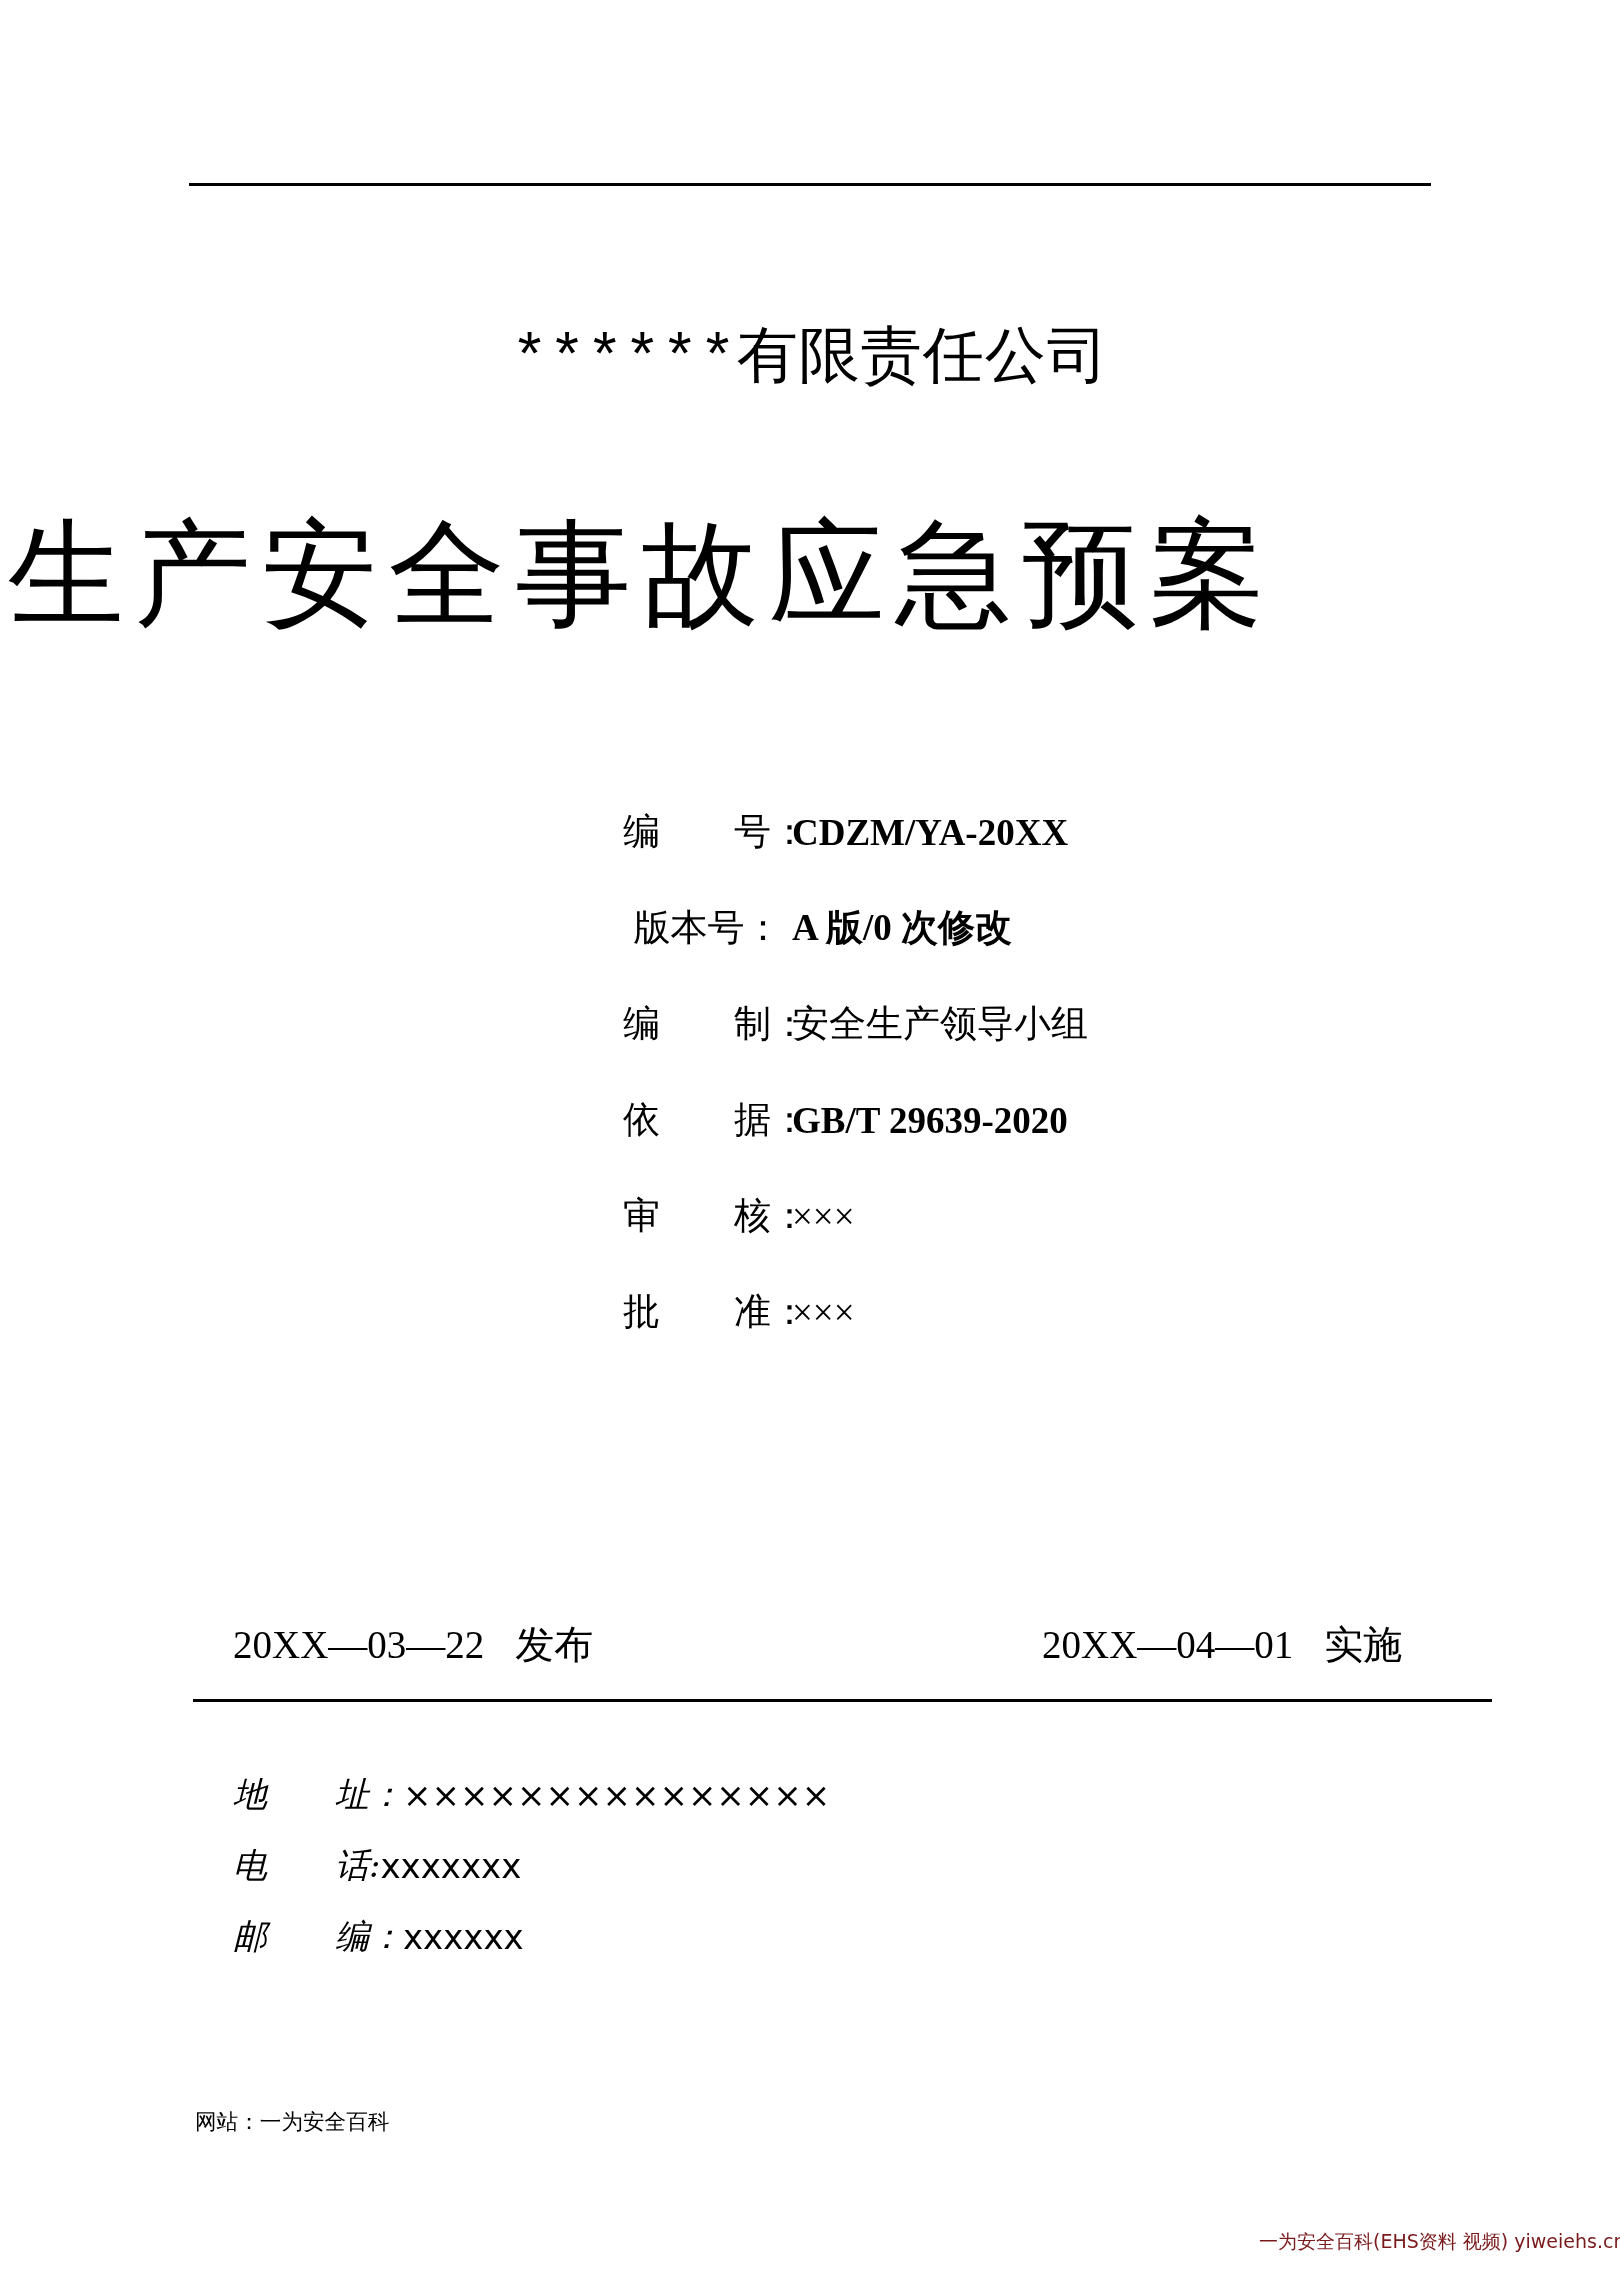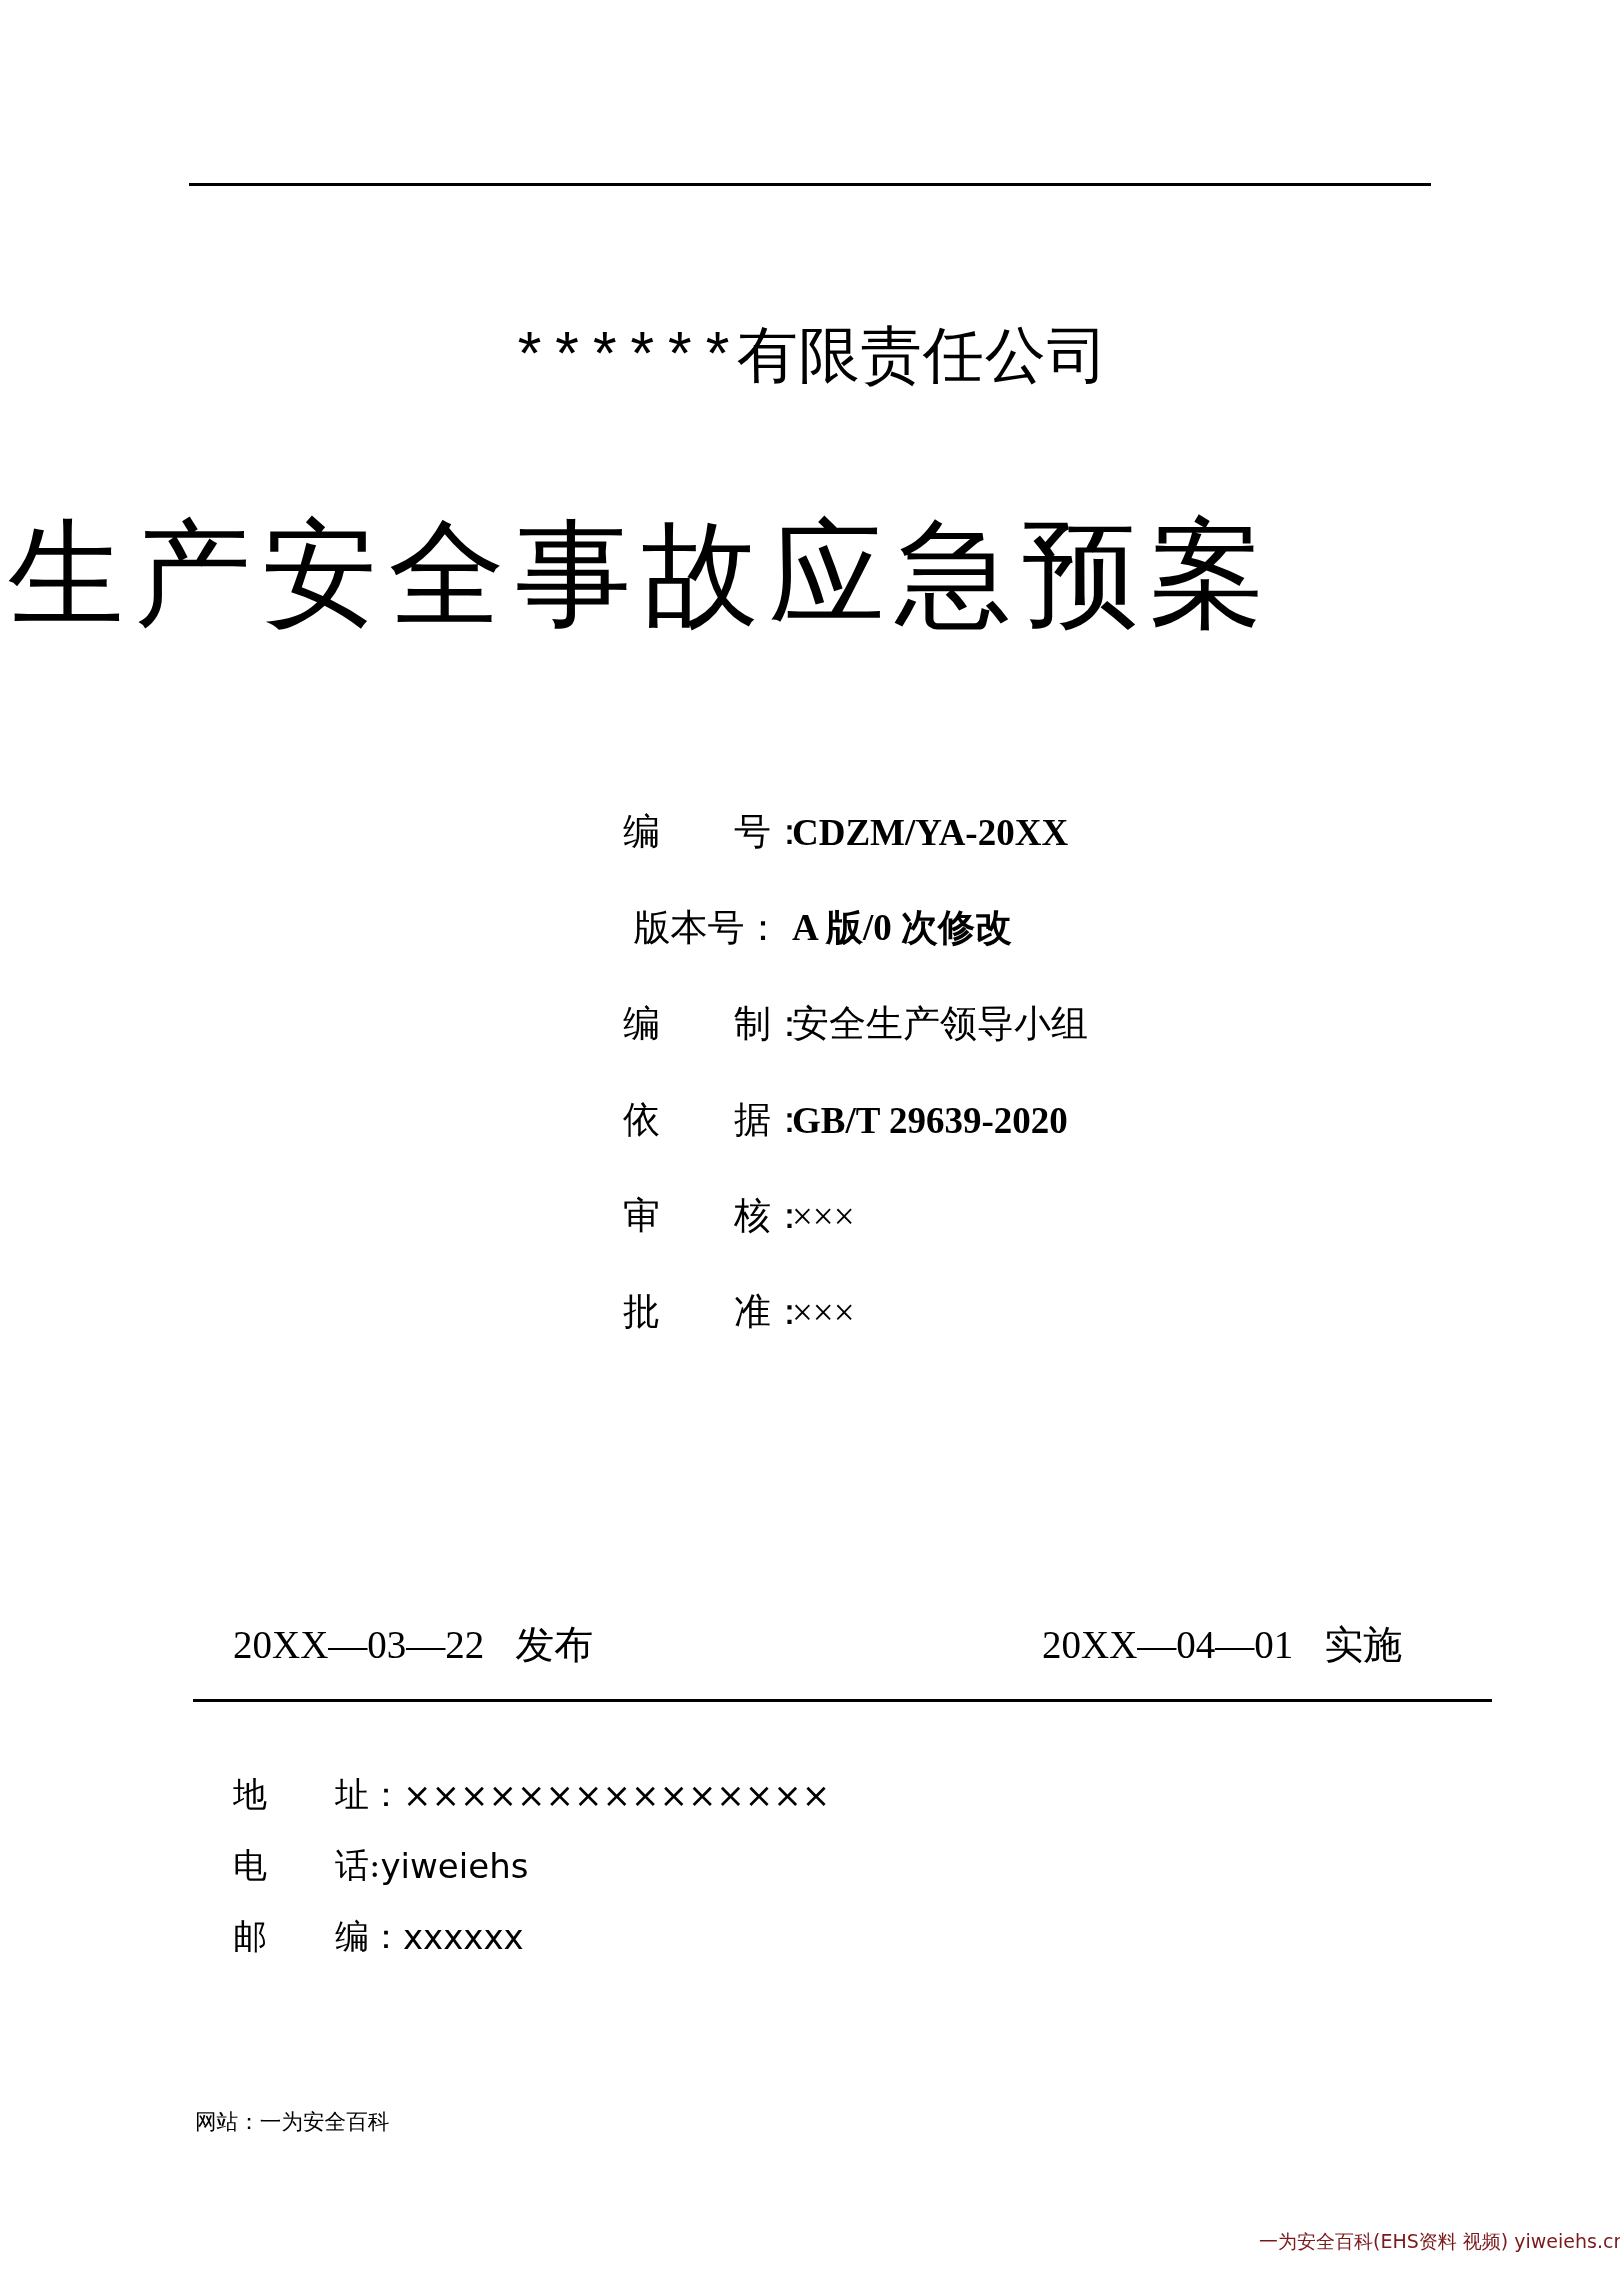--- a/index.html
+++ b/index.html
@@ -18,21 +18,21 @@
     .info-label { display: inline-block; width: 169px; font-family: "DejaVu Serif", serif; }
     .info-value { font-family: "Liberation Serif", "DejaVu Serif", serif; }
     .info-value.bold { font-weight: bold; font-family: "Liberation Serif", serif; }
     .dates { left: 233px; top: 1615px; width: 1206px; font-size: 39px; line-height: 59px; }
     .date-issue { position: absolute; left: 0; top: 0; white-space: nowrap; }
     .date-effective { position: absolute; left: 809px; top: 0; white-space: nowrap; }
     .date-num { font-family: "Liberation Serif", serif; font-weight: normal; }
     .date-word { margin-left: 31px; font-family: Liberation Mono, monospace; }
     .contact { left: 233px; top: 1759px; }
     .contact-row { height: 71px; display: flex; align-items: center; font-size: 34px; white-space: nowrap; }
-    .contact-label { display: inline-block; }
+    .contact-label { display: inline-block; font-style: italic; }
     .contact-value { font-family: "DejaVu Sans", "Liberation Sans", sans-serif; }
     .footer-site { left: 195px; top: 2107px; font-size: 21.6px; font-family: "DejaVu Sans", sans-serif; }
     .watermark { left: 1259px; top: 2229px; font-size: 19px; color: #7a1a1c;
                  font-family: "DejaVu Sans", "Liberation Sans", sans-serif; white-space: nowrap; }
   </style>
 </head>
 <body>
 
 <div class="rule" style="left:189px; top:183px; width:1242px; height:2.9px;"></div>
 
@@ -78,21 +78,21 @@
 
 <div class="rule" style="left:193px; top:1699px; width:1299px; height:2.9px;"></div>
 
 <div class="abs contact">
   <div class="contact-row">
     <span class="contact-label">地　　址：</span>
     <span class="contact-value">×××××××××××××××</span>
   </div>
   <div class="contact-row">
     <span class="contact-label">电　　话:</span>
-    <span class="contact-value">yiweiehs</span>
+    <span class="contact-value">xxxxxxx</span>
   </div>
   <div class="contact-row">
     <span class="contact-label">邮　　编：</span>
     <span class="contact-value">xxxxxx</span>
   </div>
 </div>
 
 <div class="abs footer-site">网站：一为安全百科</div>
 
 <div class="abs watermark">一为安全百科(EHS资料 视频) yiweiehs.cn</div>

